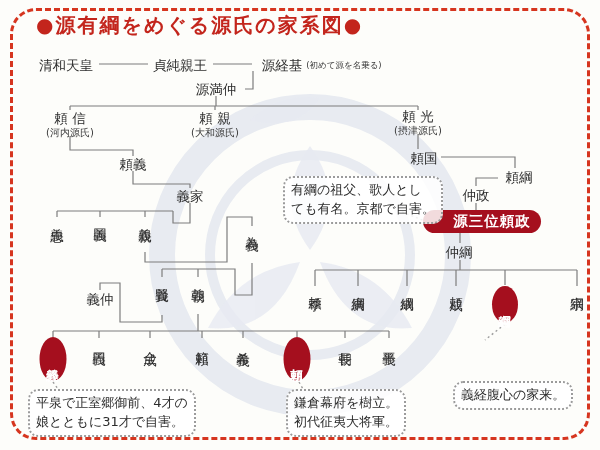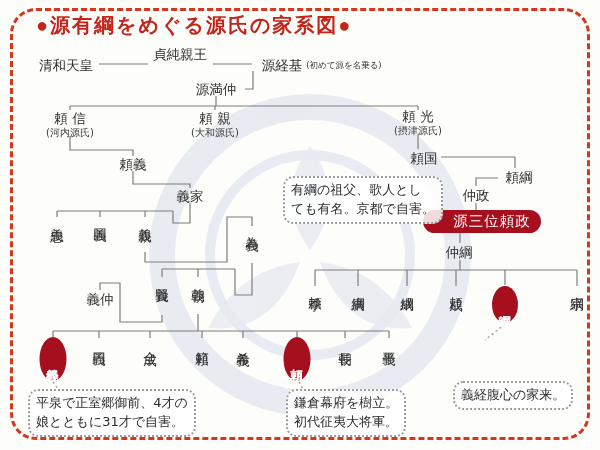--- a/index.html
+++ b/index.html
@@ -1,37 +1,37 @@
 <!DOCTYPE html>
 <html style="--accent-red: #a50f1e; --title-red: #c3251c; --border-red: #d6351f;"><head>
 <meta charset="utf-8">
 <style>
   html,body{margin:0;padding:0;background:#fbfaf6;font-family:"DejaVu Sans",sans-serif;}
   #canvas{position:relative;width:600px;height:450px;background:#fdfdfa;overflow:hidden;}
   #frame{position:absolute;left:10px;top:8px;right:10px;bottom:10px;
          border:3px dashed var(--border-red);border-radius:26px;pointer-events:none;}
   #title{position:absolute;left:36px;top:12px;font-size:20px;font-weight:bold;
-         color:var(--title-red);letter-spacing:2px;white-space:nowrap;font-family:Liberation Mono, monospace;}
+         color:var(--title-red);letter-spacing:2px;white-space:nowrap;}
   #wm{position:absolute;left:0;top:0;z-index:0;}
   #lines{position:absolute;left:0;top:0;z-index:1;}
   #nodes{position:absolute;left:0;top:0;width:600px;height:450px;z-index:2;}
   .person{position:absolute;transform:translateX(-50%);color:#2c2c2c;text-align:center;
           white-space:nowrap;line-height:1.05;}
   .person .name{font-size:13.5px;}
   .person .sub{font-size:10px;color:#3a3a3a;margin-top:1px;letter-spacing:0;}
   .person .note{position:absolute;left:100%;top:4px;margin-left:4px;font-size:8.5px;color:#3a3a3a;}
   .person.v{writing-mode:vertical-rl;text-orientation:upright;transform:translateX(-50%);}
   .person.v .name{font-size:13.5px;letter-spacing:1px;}
   .person.oval-v{writing-mode:vertical-rl;text-orientation:upright;
           background:var(--accent-red);color:#fff;border-radius:50%;
           display:flex;align-items:center;justify-content:center;}
   .person.oval-v .name{font-size:12.5px;font-weight:bold;letter-spacing:0;}
   .person.oval-h{background:var(--accent-red);color:#fff;border-radius:14px;
           display:flex;align-items:center;justify-content:center;}
-  .person.oval-h .name{font-size:14.5px;font-weight:normal;letter-spacing:1px;margin-left:20px;}
+  .person.oval-h .name{font-size:14.5px;font-weight:bold;letter-spacing:1px;margin-left:20px;}
   .callout{position:absolute;border:2px dotted #9b9b9b;border-radius:10px;background:rgba(255,255,255,.85);
           padding:3px 6px;font-size:13px;color:#2c2c2c;line-height:1.45;white-space:nowrap;z-index:2;}
 </style>
 </head>
 <body>
 
 <div id="canvas">
 
   <svg id="wm" width="600" height="450" aria-hidden="true">
     <g stroke="#e3e7ef" fill="none" opacity="0.8">
@@ -111,21 +111,21 @@
     <g stroke="#9b9b9b" stroke-width="1.4" stroke-dasharray="2 3" fill="none">
       <line x1="402" y1="212" x2="430" y2="223"></line>
       <line x1="505" y1="324" x2="485" y2="340"></line>
       <line x1="53" y1="382" x2="58" y2="389"></line>
       <line x1="299" y1="382" x2="303" y2="389"></line>
     </g>
   </svg>
 
   <div id="nodes">
       <div class="person h" style="left: 66px; top: 57px;"><span class="name">清和天皇</span></div>
-      <div class="person h" style="left: 180px; top: 46px;"><span class="name">貞純親王</span></div>
+      <div class="person h" style="left: 180px; top: 57px;"><span class="name">貞純親王</span></div>
       <div class="person h" style="left: 282px; top: 57px;"><span class="name">源経基</span><span class="note">(初めて源を名乗る)</span></div>
       <div class="person h" style="left: 216px; top: 81px;"><span class="name">源満仲</span></div>
       <div class="person h" style="left: 70px; top: 110px;"><span class="name">頼 信</span><div class="sub">(河内源氏)</div></div>
       <div class="person h" style="left: 215px; top: 110px;"><span class="name">頼 親</span><div class="sub">(大和源氏)</div></div>
       <div class="person h" style="left: 418px; top: 108px;"><span class="name">頼 光</span><div class="sub">(摂津源氏)</div></div>
       <div class="person h" style="left: 133px; top: 156px;"><span class="name">頼義</span></div>
       <div class="person h" style="left: 190px; top: 188px;"><span class="name">義家</span></div>
       <div class="person h" style="left: 424px; top: 150px;"><span class="name">頼国</span></div>
       <div class="person h" style="left: 519px; top: 169px;"><span class="name">頼綱</span></div>
       <div class="person h" style="left: 476px; top: 187px;"><span class="name">仲政</span></div>

